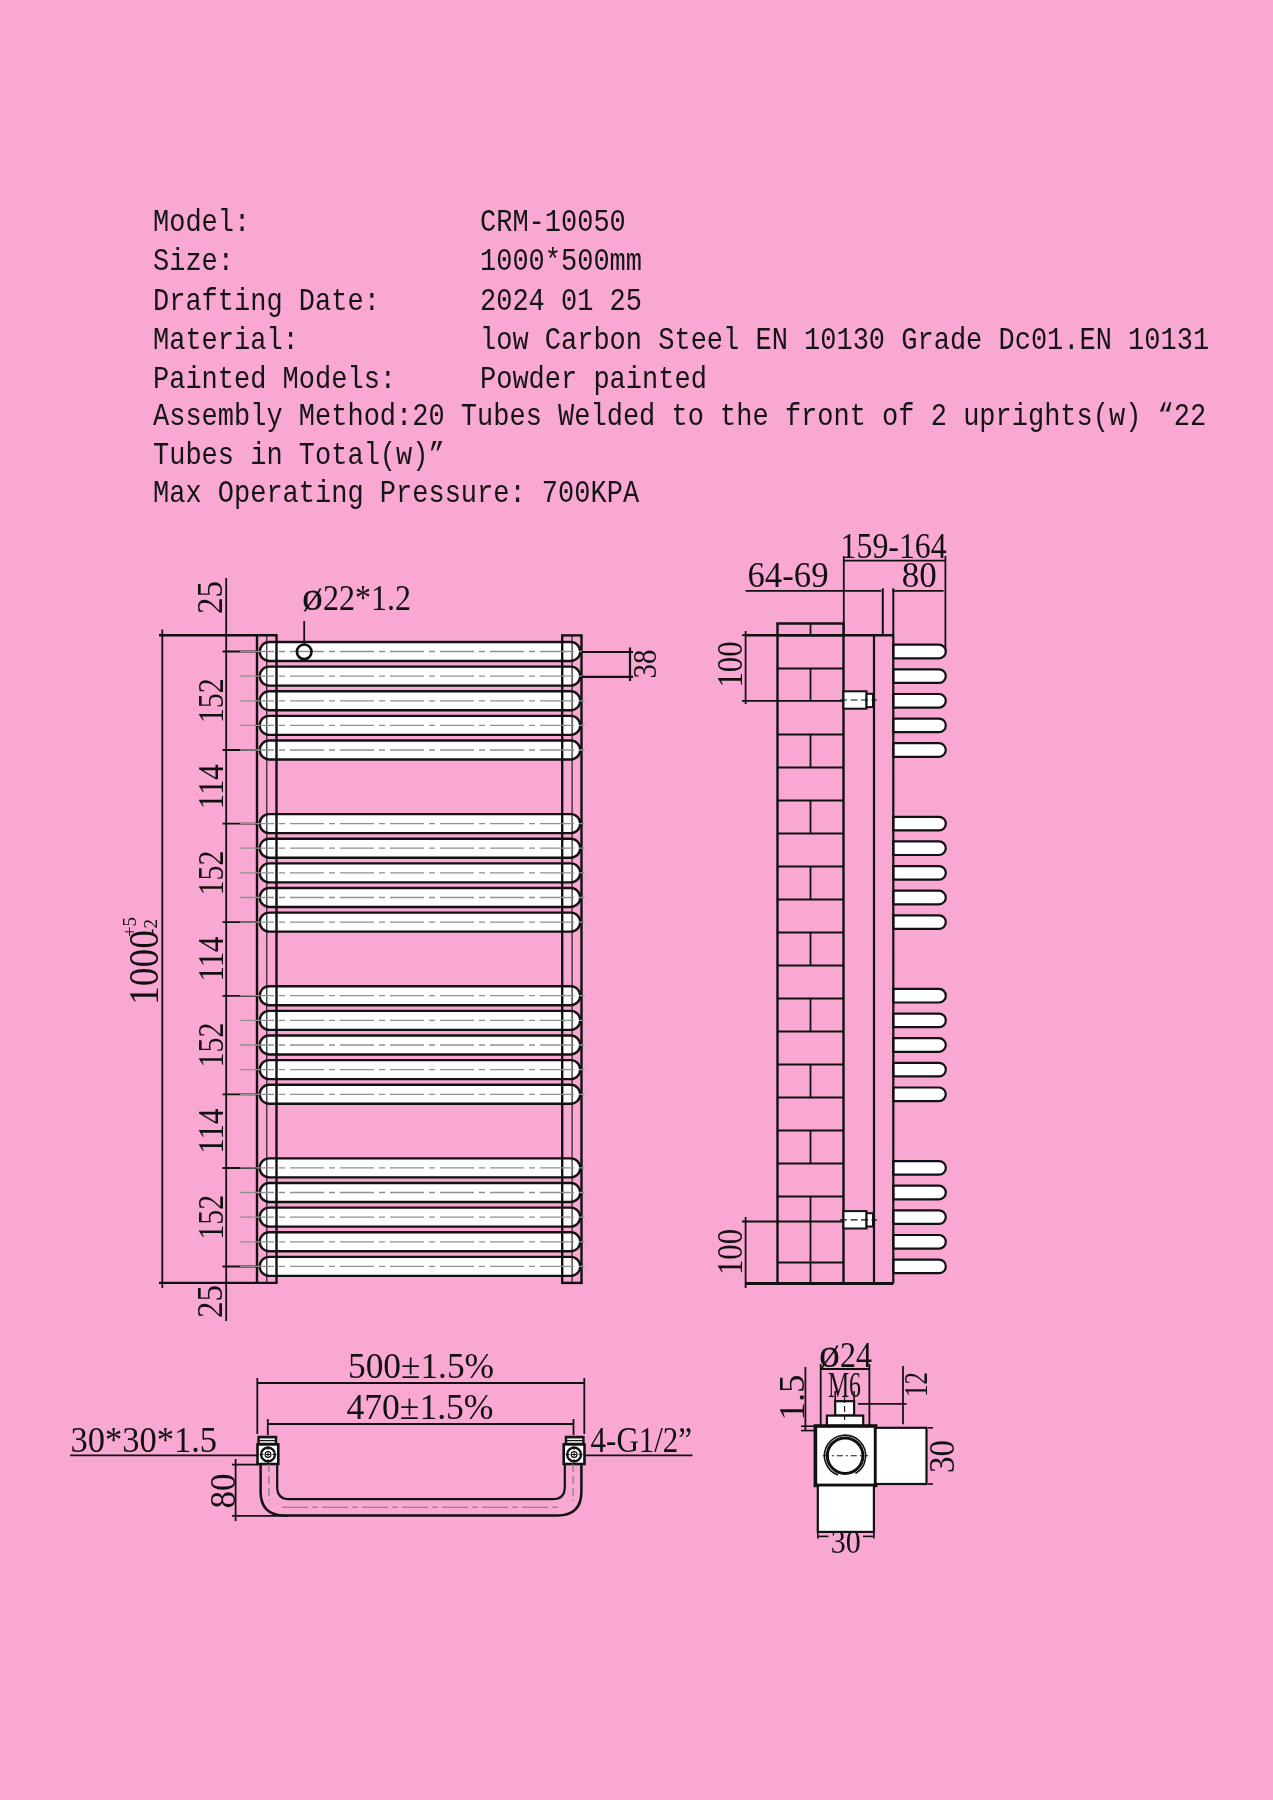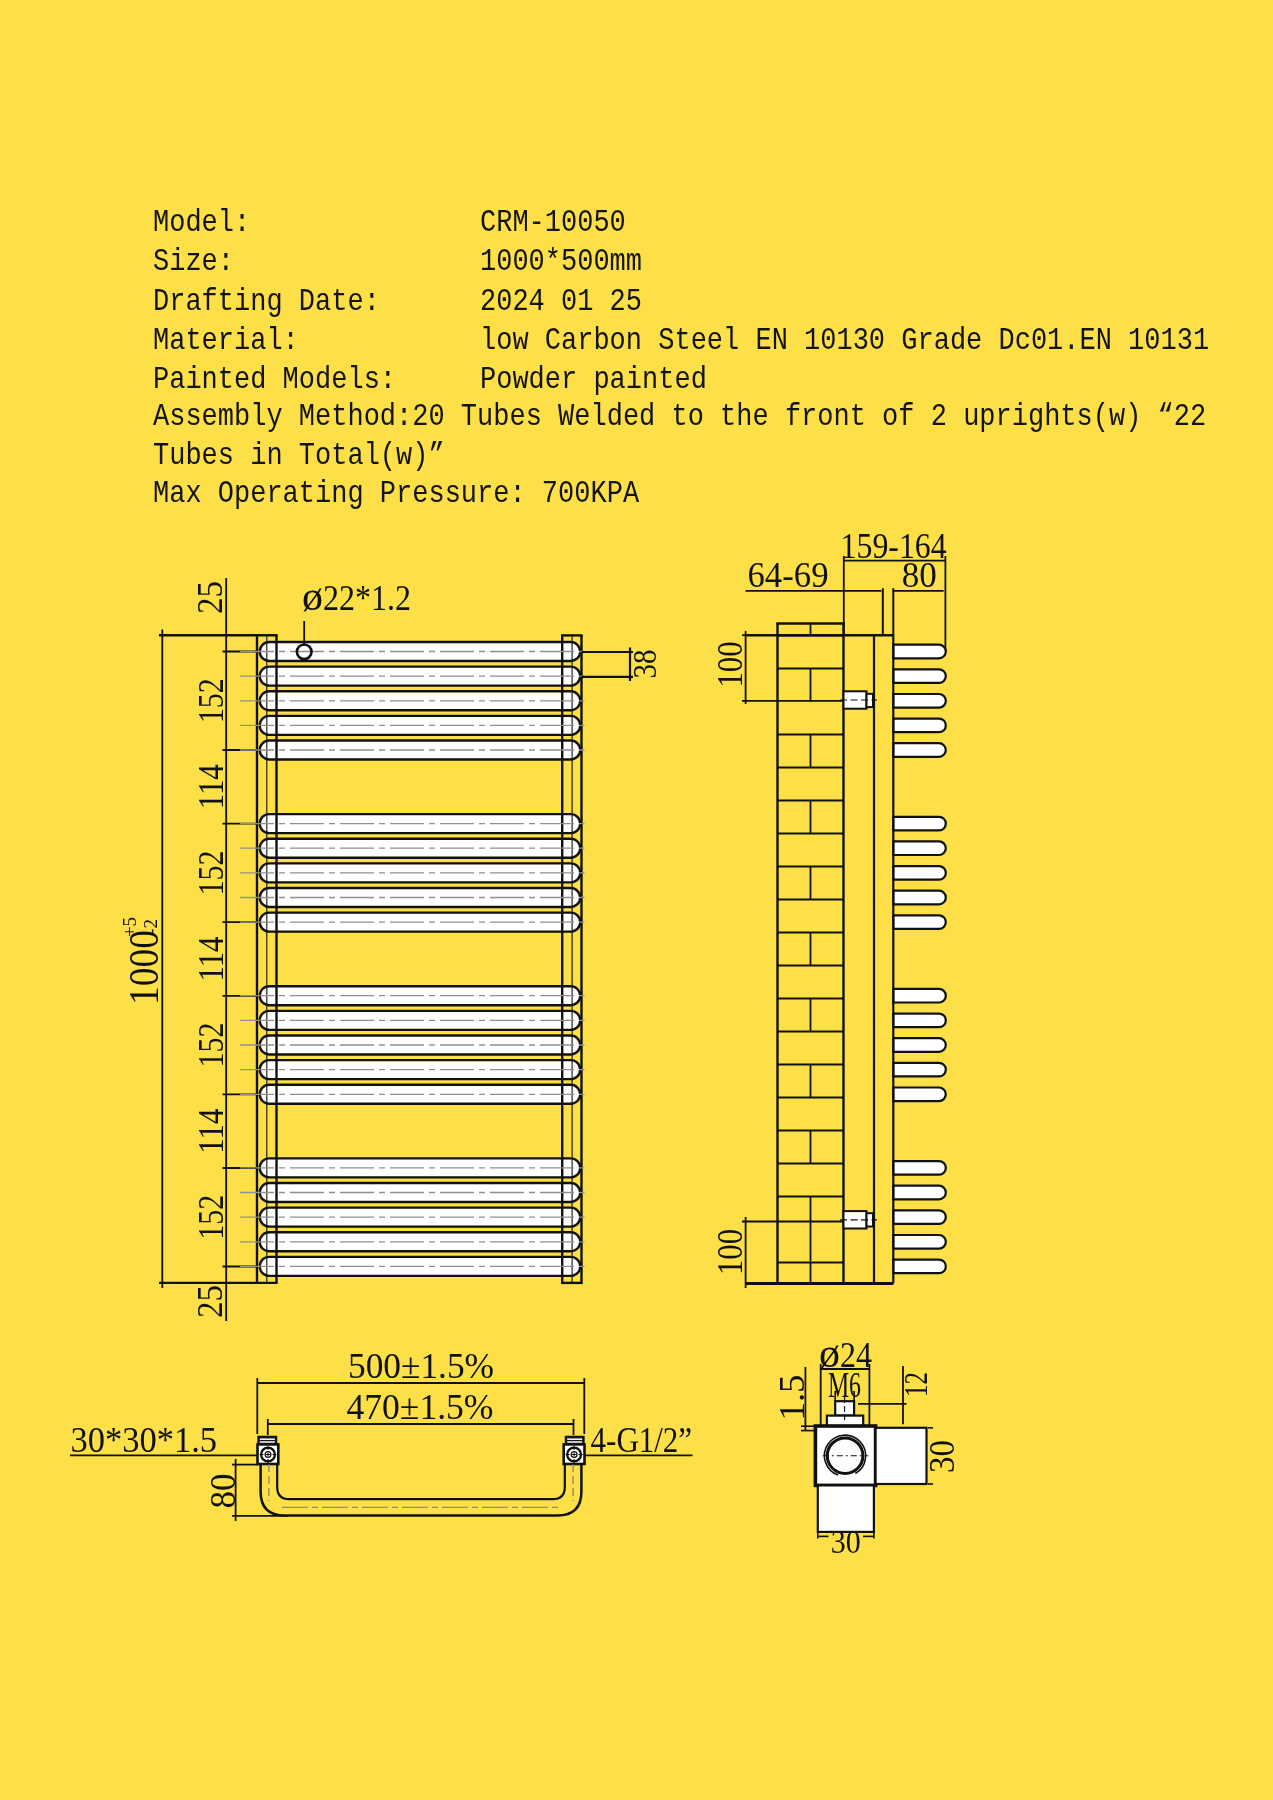--- a/index.html
+++ b/index.html
@@ -1,15 +1,15 @@
 <!DOCTYPE html>
 <html><head><meta charset="utf-8">
 <style>
 html,body{margin:0;padding:0;background:#fff;}
-.page{position:relative;width:1273px;height:1800px;background:#fde047;overflow:hidden;}
+.page{position:relative;width:1273px;height:1800px;background:#f9a8d4;overflow:hidden;}
 .sl{position:absolute;left:153px;font-family:"Liberation Mono",monospace;font-size:27px;
     line-height:27px;color:#141414;white-space:pre;transform:scaleY(1.16);transform-origin:left top;}
 .v{position:absolute;left:327px;}
 </style></head>
 <body>
 <div class="page">
 
 <div class="sl" style="top:207.7px">Model:<span class="v">CRM-10050</span></div>
 <div class="sl" style="top:247.2px">Size:<span class="v">1000*500mm</span></div>
 <div class="sl" style="top:286.7px">Drafting Date:<span class="v">2024 01 25</span></div>

